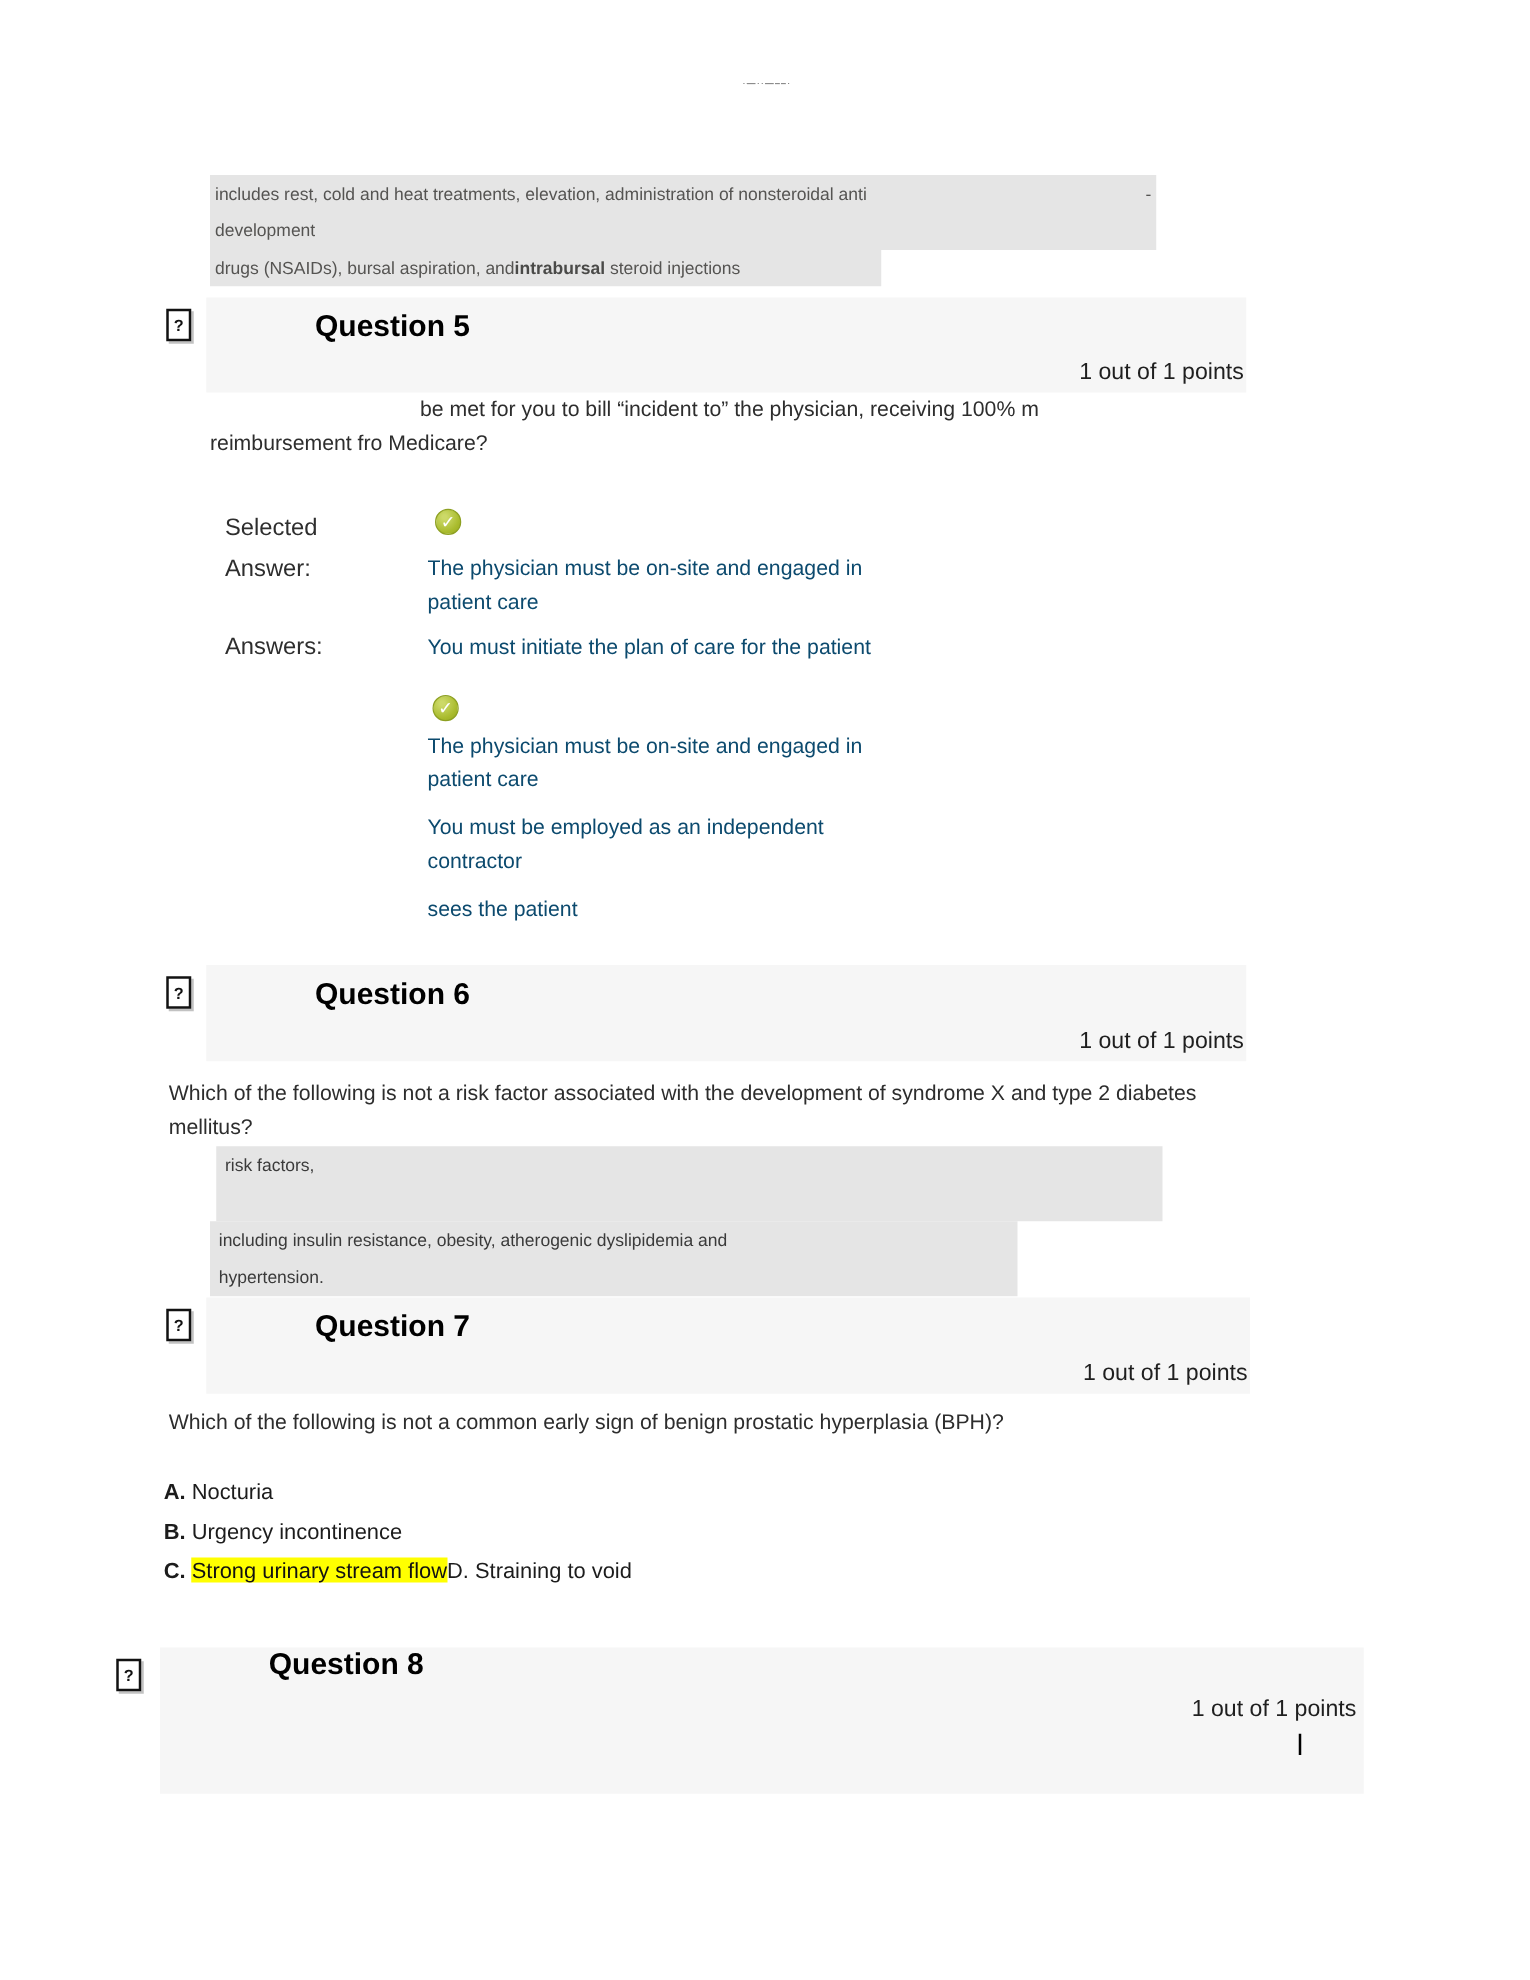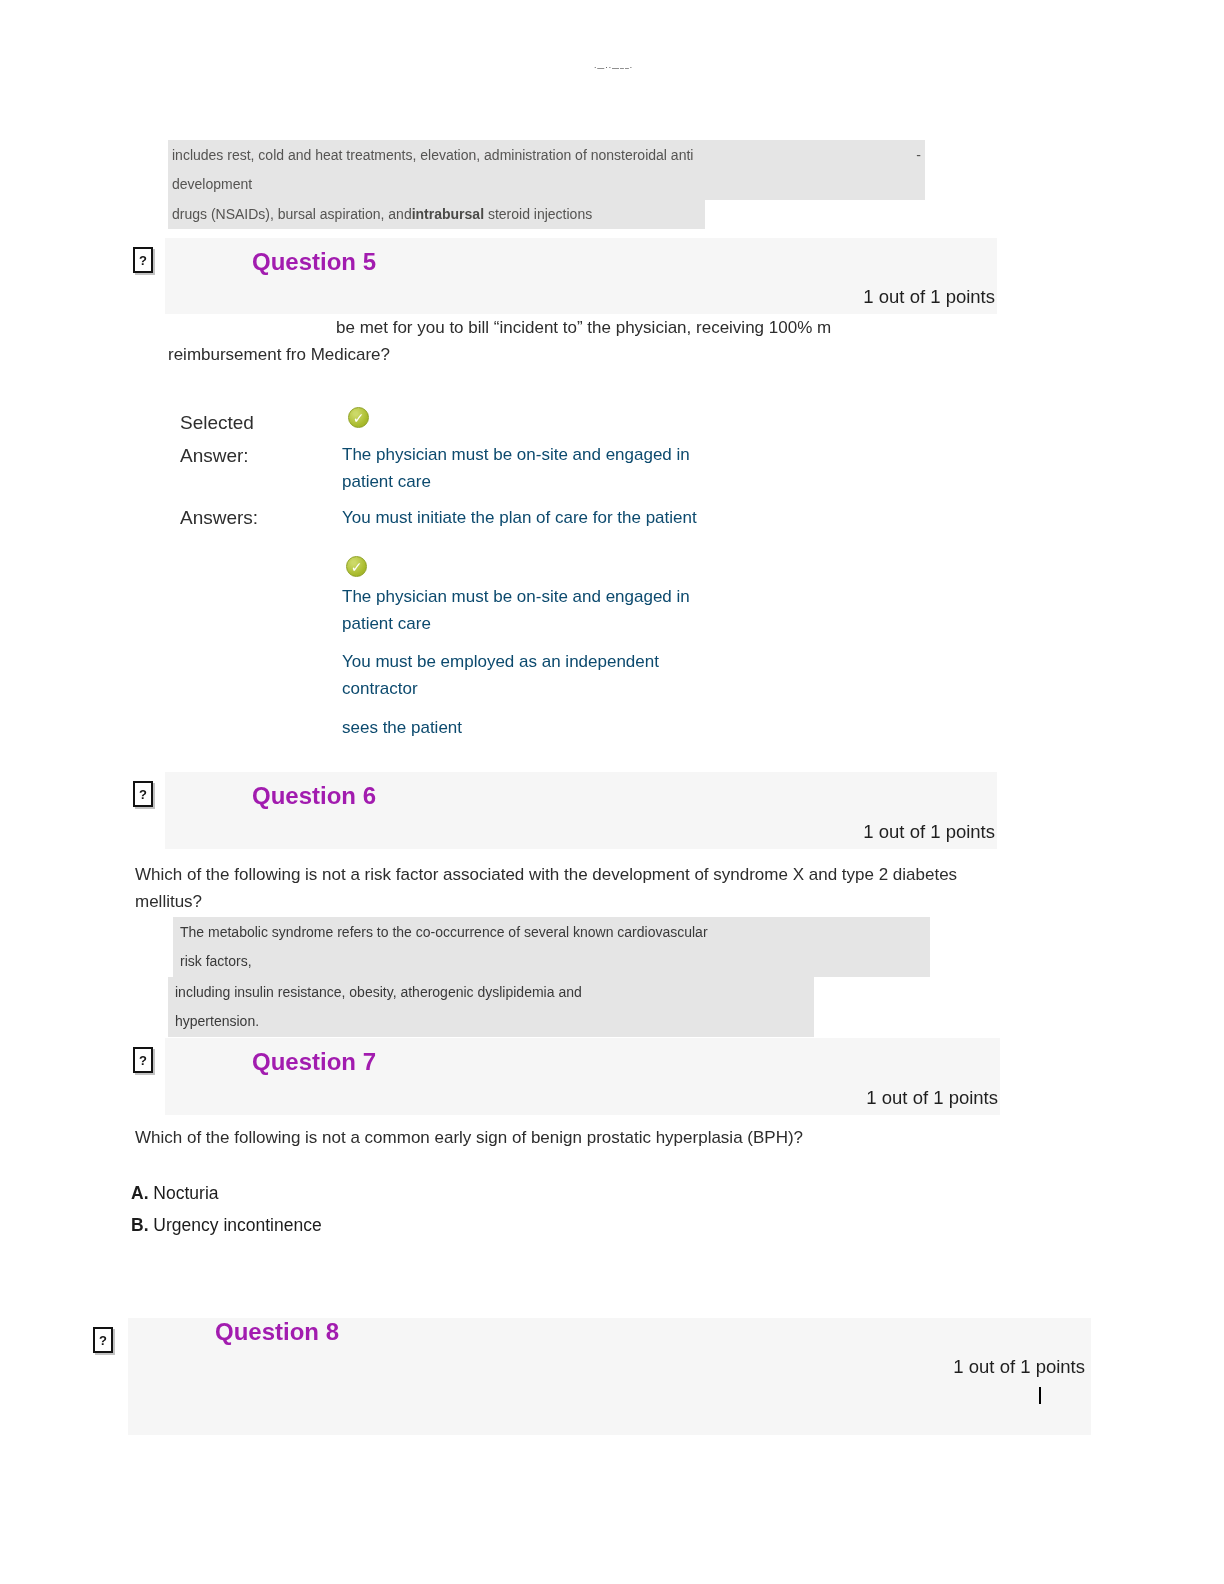--- a/index.html
+++ b/index.html
@@ -26,21 +26,21 @@
     font-size:14px;line-height:29px;color:#555452;
   }
   .hl-block .b{font-weight:bold;color:#4a4a48;}
   .intro-line1{display:block;position:relative;padding-right:14px;}
   .intro-hyphen{position:absolute;right:4px;top:0;}
 
   
   .strip{background:#f6f6f6;}
   .qtitle{
     position:absolute;left:87px;top:10px;
-    font-size:24px;font-weight:bold;color:#a21caf;white-space:nowrap;
+    font-size:24px;font-weight:bold;color:#000000;white-space:nowrap;
   }
   .points{
     position:absolute;
     font-size:18.5px;color:#1f1f1f;white-space:nowrap;
   }
 
   
   .qicon{
     width:16px;height:22px;
     border:2px solid #121212;background:#fff;
@@ -133,21 +133,20 @@
   </div>
   <div class="abs strip" style="left:165px;top:772px;width:832px;height:77px;">
     <div class="qtitle">Question 6</div>
     <div class="points" style="right:2px;bottom:6px;">1 out of 1 points</div>
   </div>
 
   <div class="abs body-txt" style="left:135px;top:861px;">Which of the following is not a risk factor associated with the development of syndrome X and type 2 diabetes</div>
   <div class="abs body-txt" style="left:135px;top:888px;">mellitus?</div>
 
   <div class="abs hl-block" style="left:173px;top:917px;width:757px;height:60px;padding:1px 0 1px 7px;box-sizing:border-box;color:#3a3a3a;">
-    <div class="nowrap">The metabolic syndrome refers to the co-occurrence of several known cardiovascular</div>
     <div class="nowrap">risk factors,</div>
   </div>
   <div class="abs hl-block" style="left:168px;top:977px;width:646px;height:60px;padding:1px 0 1px 7px;box-sizing:border-box;color:#3a3a3a;">
     <div class="nowrap">including insulin resistance, obesity, atherogenic dyslipidemia and</div>
     <div class="nowrap">hypertension.</div>
   </div>
 
   <div class="abs qicon" style="left:133px;top:1047px;">
     <span>?</span>
   </div>
@@ -157,20 +156,24 @@
   </div>
 
   <div class="abs body-txt" style="left:135px;top:1124px;">Which of the following is not a common early sign of benign prostatic hyperplasia (BPH)?</div>
 
   <div class="abs opt" style="left:131px;top:1180px;">
     <span class="letter">A.</span><span> Nocturia</span>
   </div>
   <div class="abs opt" style="left:131px;top:1212px;">
     <span class="letter">B.</span><span> Urgency incontinence</span>
   </div>
+  <div class="abs opt" style="left:131px;top:1243px;">
+    <span class="letter">C.</span>
+    <span class="hl">Strong urinary stream flow</span><span>D.</span><span> Straining to void</span>
+  </div>
 
   <div class="abs qicon" style="left:93px;top:1327px;">
     <span>?</span>
   </div>
   <div class="abs strip" style="left:128px;top:1318px;width:963px;height:117px;">
     <div class="qtitle" style="top:0;">Question 8</div>
     <div class="points" style="right:6px;top:38px;">1 out of 1 points</div>
   </div>
   <div class="abs cursor" style="left:1039px;top:1387px;"></div>
 

